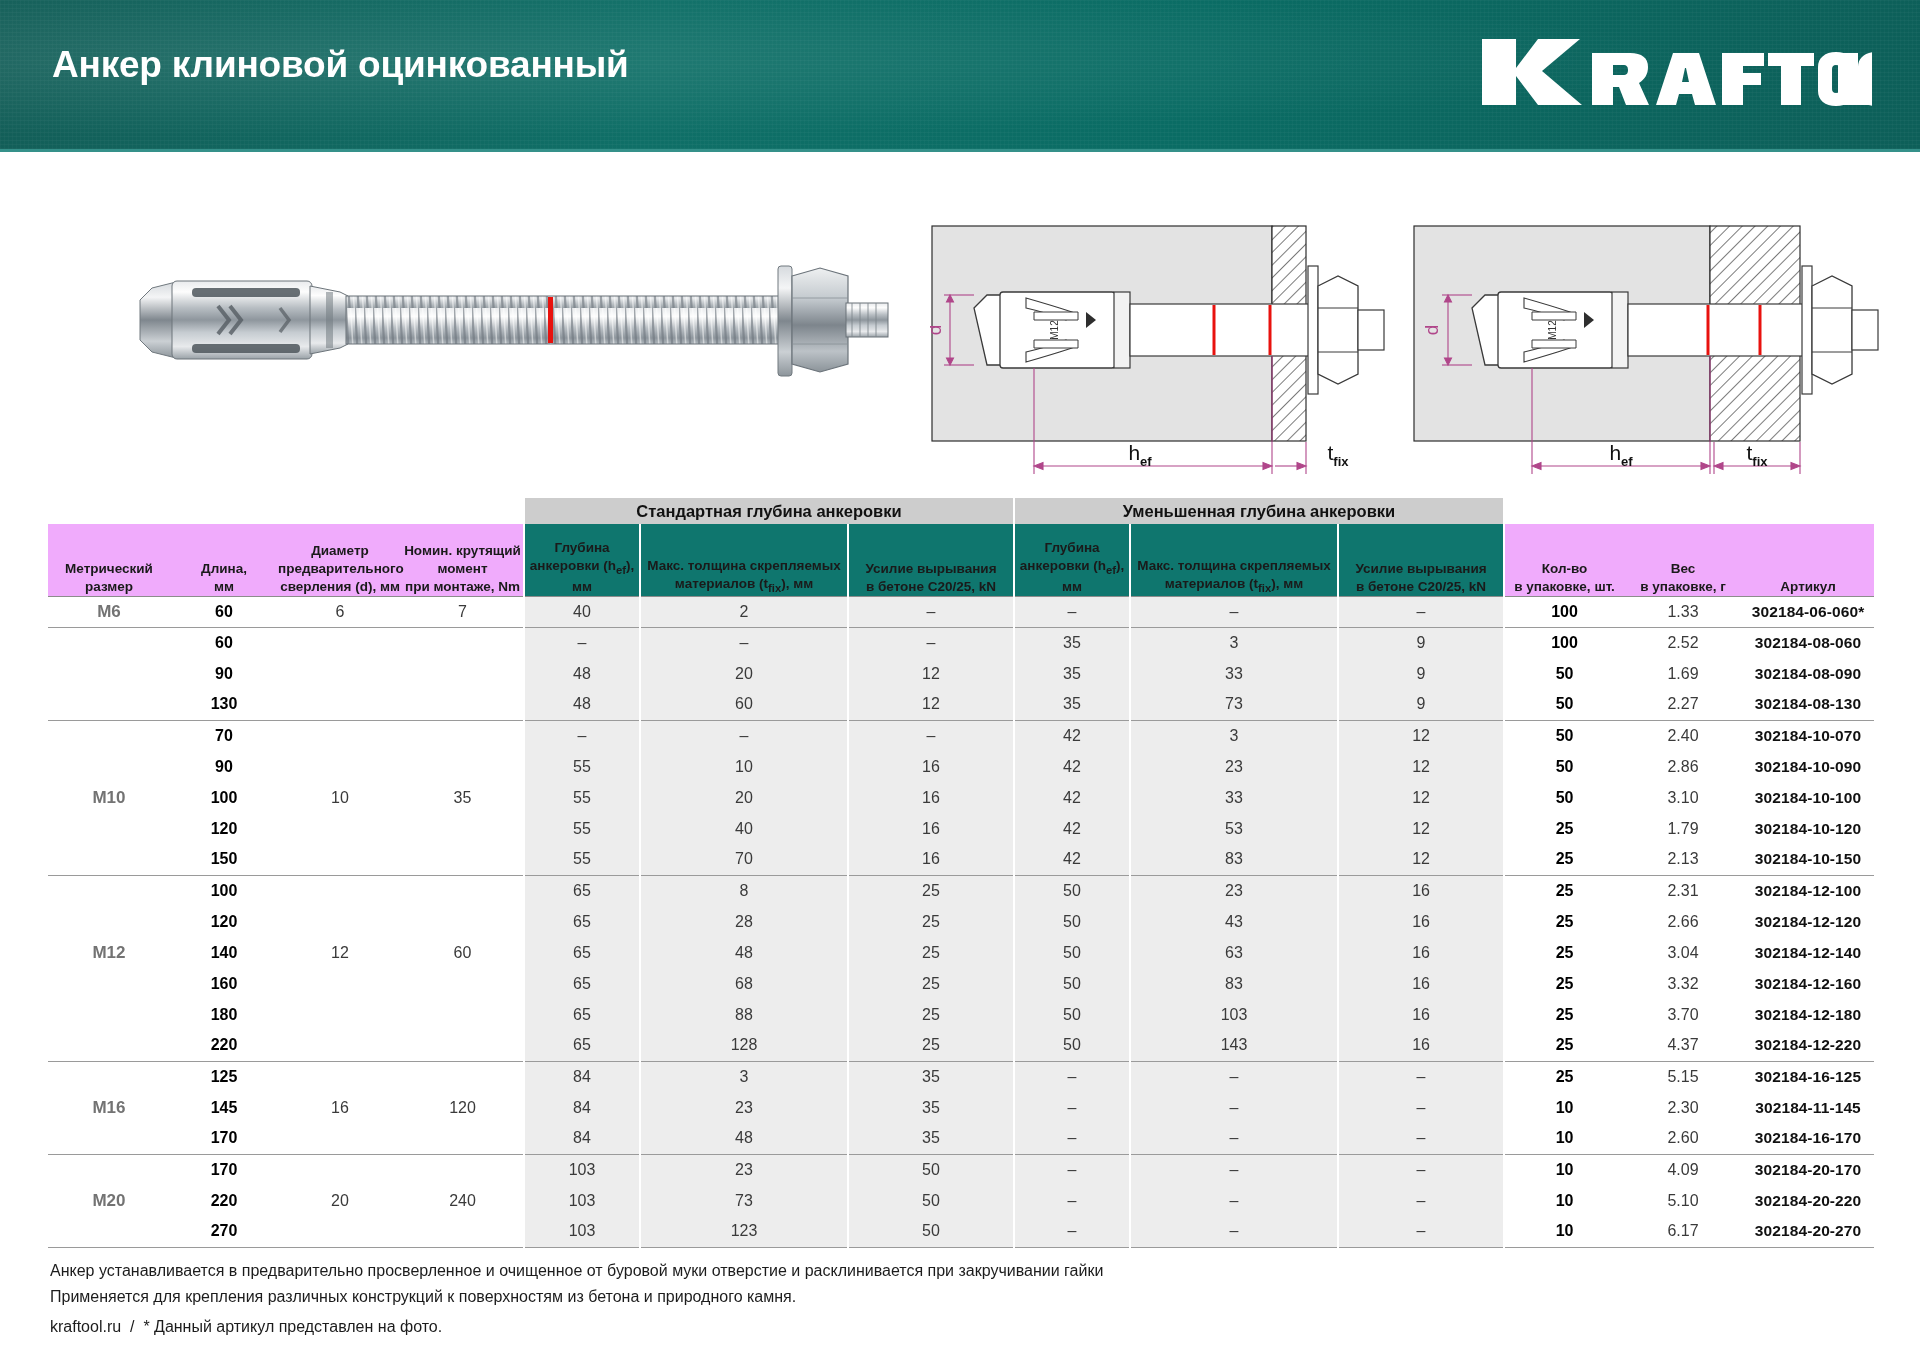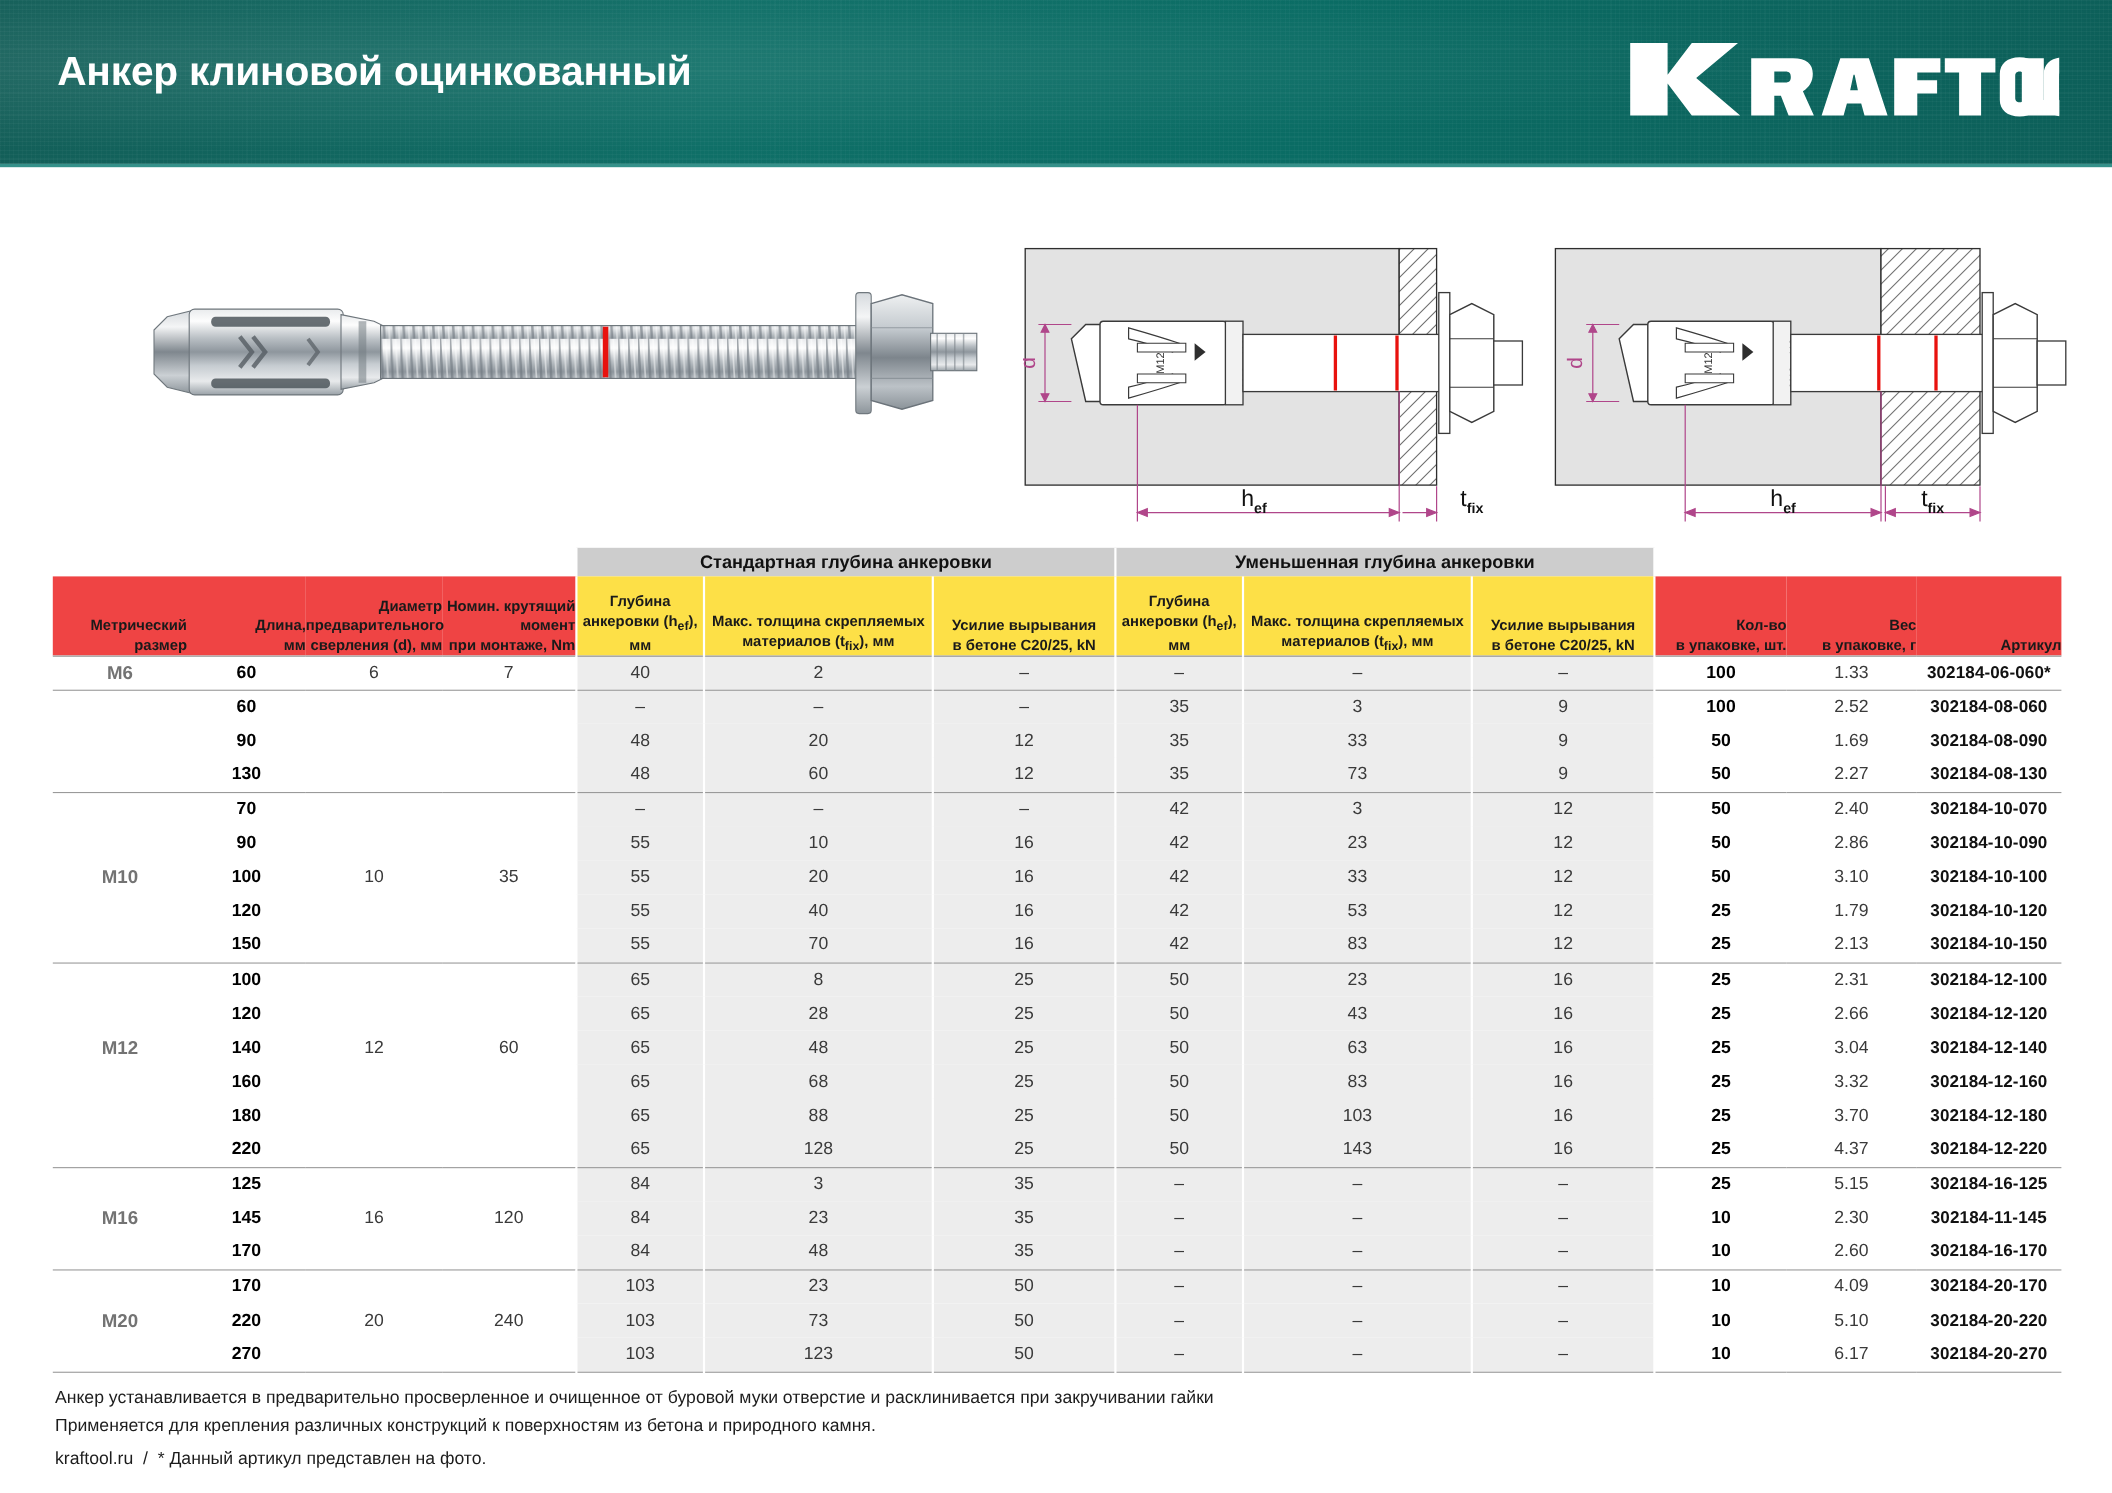--- a/index.html
+++ b/index.html
@@ -58,22 +58,22 @@
     text-align:center; height:26px; vertical-align:middle;
     border-left:2px solid #ffffff; border-right:2px solid #ffffff;
   }
   .grp-blank { background:#ffffff; border:none; }
 
   .sub-head {
     font-size:13.5px; color:#1a1a1a; text-align:center; vertical-align:bottom;
     padding:5px 6px 7px 6px; line-height:1.32; height:72px;
     border-bottom:1.6px solid #8c8c8c;
   }
-  .sub-head.shaded { background:#fde047; border-left:2px solid #fff; border-right:2px solid #fff; }
-  .sub-head.plain  { background:#ef4444;text-align:right; }
+  .sub-head.shaded { background:#0f766e; border-left:2px solid #fff; border-right:2px solid #fff; }
+  .sub-head.plain  { background:#f0abfc; }
 
   td.c { text-align:center; vertical-align:middle; }
   td.shaded { background:#ededed; border-left:2px solid #fff; border-right:2px solid #fff; }
   td.plain  { background:#ffffff; }
 
   .rowh { height:31px; }
   .v-bold { font-weight:bold; font-size:16px; color:#000; }
   .v-norm { font-weight:normal; font-size:16px; color:#3a3a3a; }
   .v-art  { font-weight:bold; font-size:15.5px; color:#111; letter-spacing:.1px; }
   .v-wt   { font-weight:normal; font-size:16px; color:#3a3a3a; }

